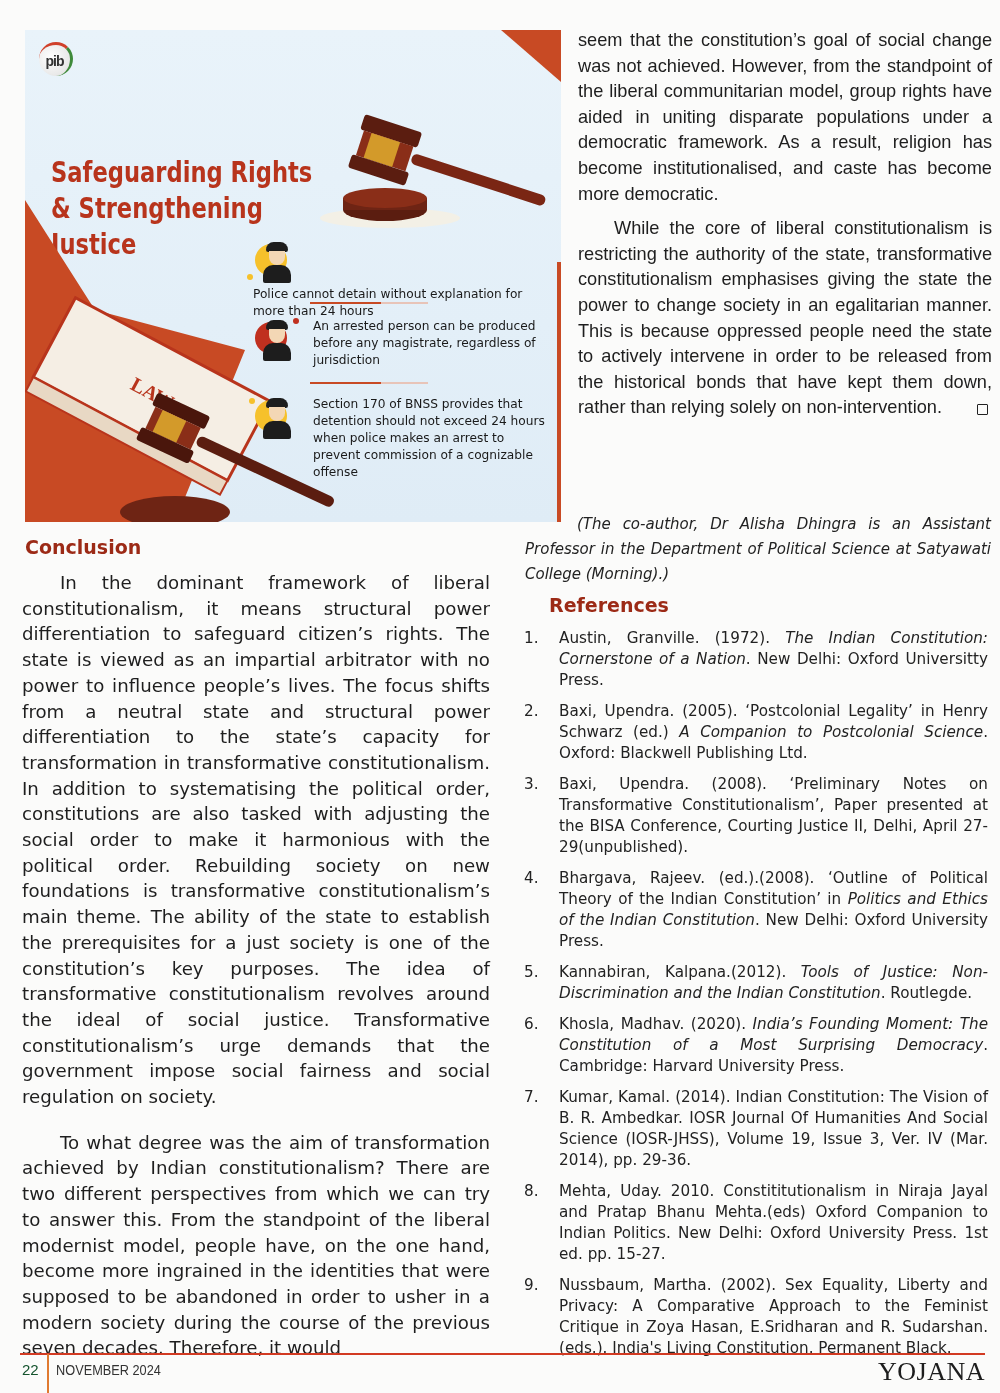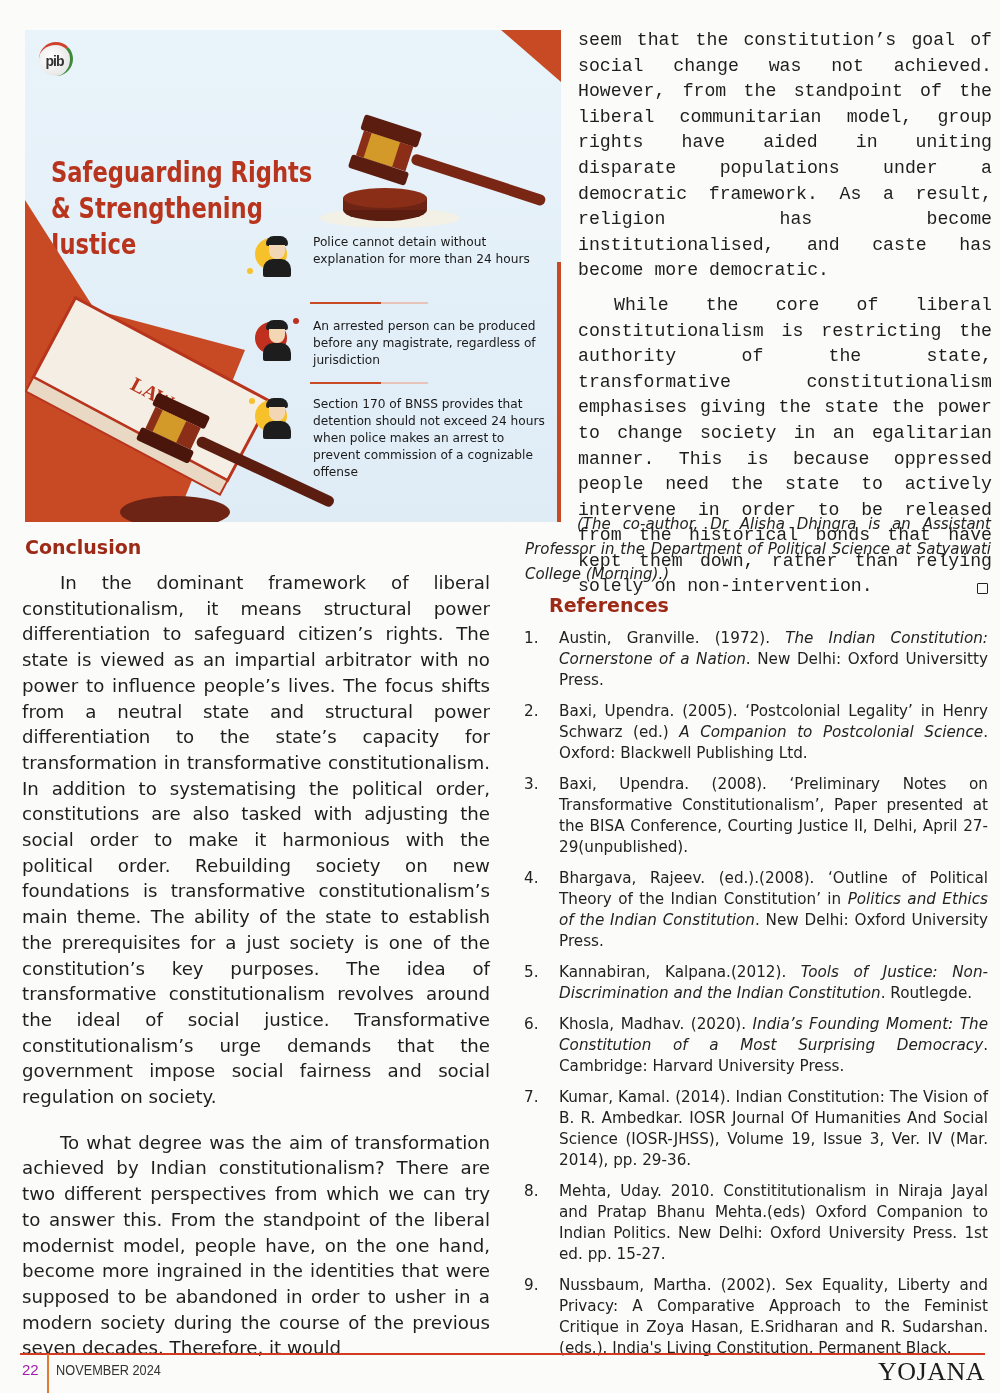--- a/index.html
+++ b/index.html
@@ -54,21 +54,21 @@
   .point .avatar .body { position: absolute; left: 10px; top: 25px; width: 28px; height: 18px; background: #1d1d1d; border-radius: 10px 10px 2px 2px; }
   .point .text {
     font-family: "DejaVu Sans", sans-serif; font-size: 12.2px; line-height: 17px; color: #1a1a1a;
   }
   .sep { position: absolute; left: 285px; width: 118px; height: 2px;
     background: linear-gradient(90deg, #c84a24 0%, #c84a24 60%, #e8c4b8 60%, #e8c4b8 100%); }
 
   
   .col-right {
     position: absolute; left: 578px; top: 28px; width: 414px;
-    font-family: Liberation Mono, monospace; font-size: 18.2px; line-height: 25.6px;
+    font-family: Liberation Sans, sans-serif; font-size: 18.2px; line-height: 25.6px;
     text-align: justify; color: #1e1e1e;
   }
   .col-right p { margin: 0; }
   .col-right p.indent { text-indent: 36px; margin-top: 9px; }
   .end-mark { display: inline-block; width: 9px; height: 9px; border: 1.5px solid #222; float: right; margin-top: 9px; margin-right: 4px; border-radius: 1px; }
 
   .coauthor {
     position: absolute; left: 525px; top: 512px; width: 466px;
     font-family: "DejaVu Sans", sans-serif; font-style: italic; font-size: 15px; line-height: 25px;
     text-align: justify; color: #222;
@@ -96,21 +96,21 @@
     position: absolute; left: 22px; top: 570px; width: 468px;
     font-family: "DejaVu Sans", sans-serif; font-size: 18.2px; line-height: 25.7px;
     text-align: justify; color: #1e1e1e;
   }
   .col-left p { margin: 0; text-indent: 38px; }
   .col-left p + p { margin-top: 20px; }
 
   
   .footer-rule { position: absolute; left: 20px; top: 1353px; width: 965px; height: 2px; background: #d23a22; }
   .footer-tick { position: absolute; left: 47px; top: 1354px; width: 2px; height: 39px; background: #e07a30; }
-  .page-num { position: absolute; left: 22px; top: 1361px; font-family: "Liberation Sans", sans-serif; font-size: 15px; color: #a21caf; }
+  .page-num { position: absolute; left: 22px; top: 1361px; font-family: "Liberation Sans", sans-serif; font-size: 15px; color: #14532d; }
   .issue { position: absolute; left: 56px; top: 1361px; font-family: "Liberation Sans", sans-serif; font-size: 15px; color: #333; transform: scaleX(0.85); transform-origin: left top; }
   .mag { position: absolute; right: 15px; top: 1357px; font-family: "Liberation Serif", serif; font-size: 26px; color: #1d1d1d; letter-spacing: 0.5px; }
 </style>
 </head>
 <body>
 
 <div class="info">
   <div class="corner"></div>
   <div class="redbar"></div>
   <div class="pib-logo">pib</div>
@@ -144,21 +144,21 @@
     <g transform="rotate(25 150 250)">
       <rect x="110" y="205" width="58" height="14" rx="3" fill="#4a160c"></rect>
       <rect x="114" y="219" width="50" height="24" fill="#8a2e18"></rect>
       <rect x="122" y="219" width="26" height="24" fill="#d39a2a"></rect>
       <rect x="110" y="243" width="58" height="14" rx="3" fill="#4a160c"></rect>
       <rect x="166" y="226" width="150" height="11" rx="5" fill="#5b1d10"></rect>
     </g>
     <ellipse cx="150" cy="312" rx="55" ry="16" fill="#6e2414"></ellipse>
   </svg>
 
-  <div class="point" style="top:204px;">
+  <div class="point" style="top:210px;flex-direction:column;">
     <div class="avatar">
       <div class="bg" style="background:#f6c12b"></div>
       <div class="dot" style="left:-6px;top:34px;background:#f6c12b"></div>
       <div class="cap"></div>
         <div class="face"></div>
         <div class="body"></div>
     </div>
     <div class="text">Police cannot detain without explanation for more than 24 hours</div>
   </div>
   <div class="sep" style="top:272px;"></div>

